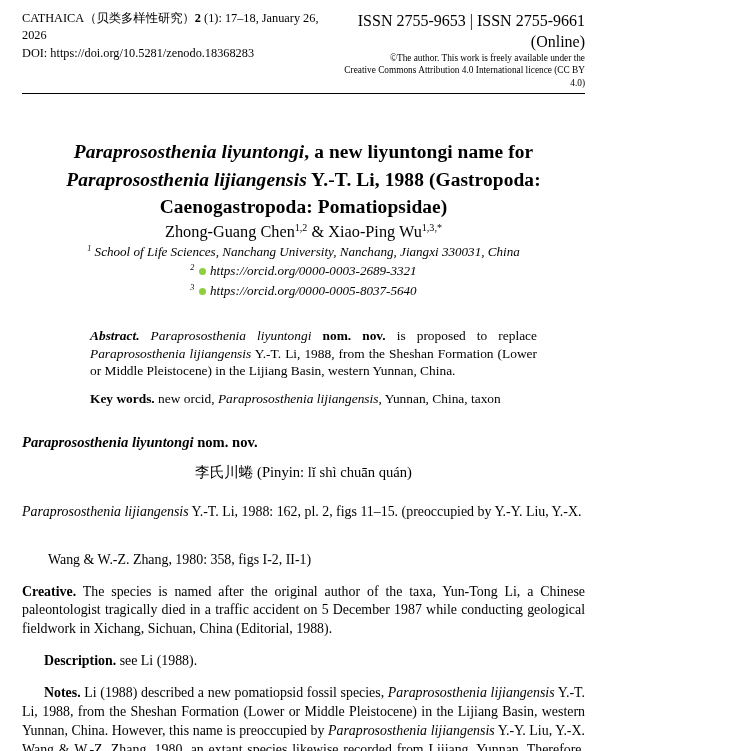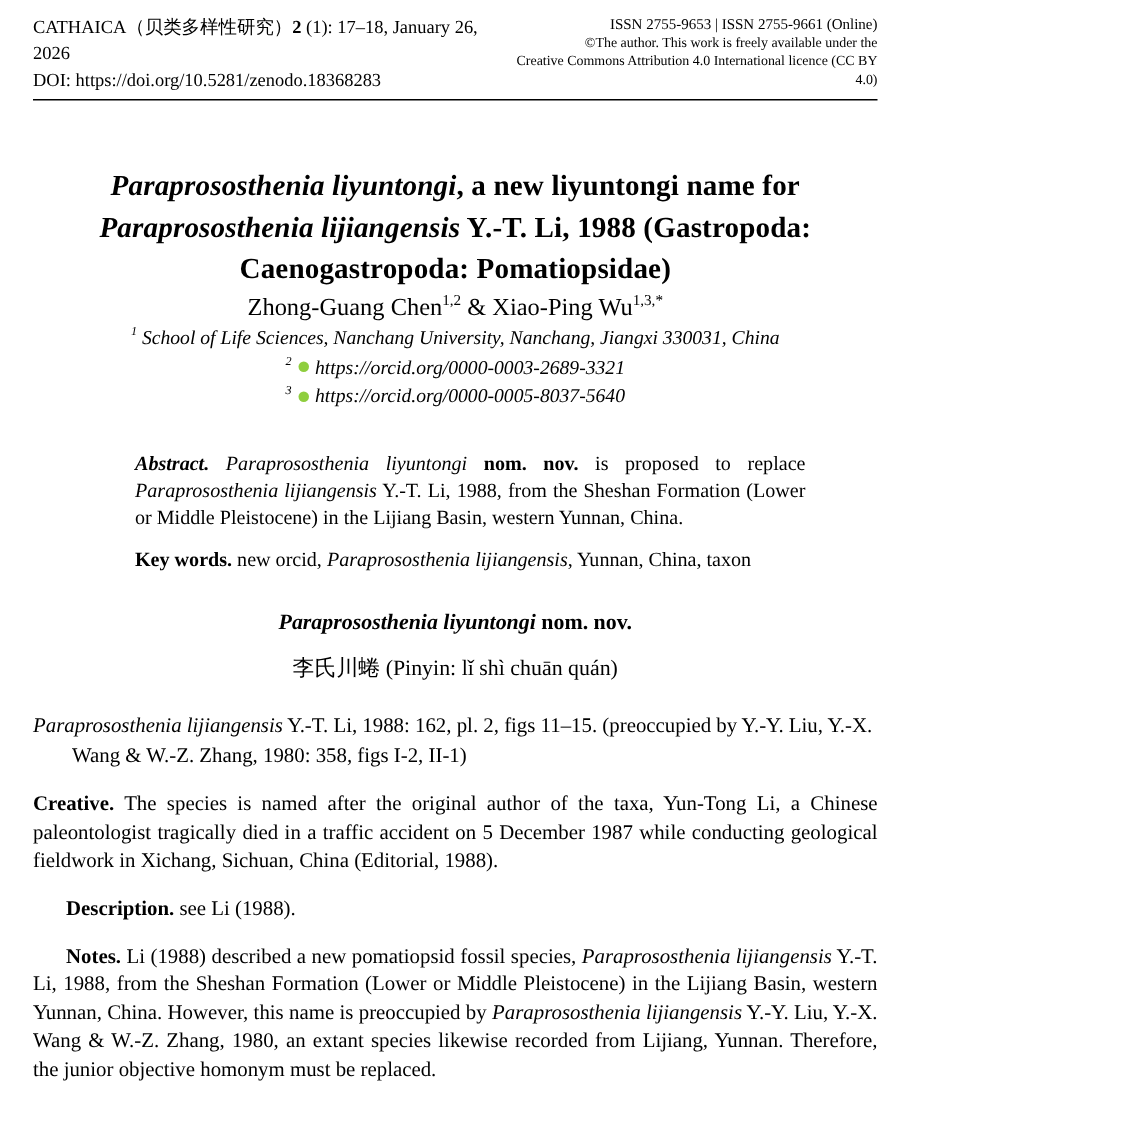--- a/index.html
+++ b/index.html
@@ -35,21 +35,21 @@
     line-height: 1.42;
     max-width: 56%;
   }
   .header-right {
     text-align: right;
     font-size: 11.2px;
     line-height: 1.32;
     max-width: 44%;
   }
   .header-right .issn {
-    font-size: 10px;
+    font-size: 16px;
   }
   .header-right .rights {
     font-size: 9.3px;
   }
   .bold { font-weight: bold; }
   .ital { font-style: italic; }
 
   
   .title {
     margin-top: 44px;
@@ -98,21 +98,21 @@
   }
   .keywords {
     margin: 10px 48px 0 68px;
     font-size: 13.4px;
     line-height: 1.33;
   }
 
   
   .nomnov {
     margin-top: 26px;
-    text-align: center;
+    text-align: left;
     font-size: 14.6px;
     font-weight: bold;
     font-style: italic;
   }
   .nomnov .roman { font-style: normal; }
   .chinese {
     margin-top: 12px;
     text-align: center;
     font-size: 14.6px;
     font-family: "DejaVu Sans", sans-serif;
@@ -123,20 +123,21 @@
   .synonymy {
     margin-top: 20px;
     font-size: 13.9px;
     line-height: 1.42;
     padding-left: 0;
     text-indent: 0;
   }
   .synonymy .cont {
     display: block;
     padding-left: 26px;
+    margin-top: 28px;
   }
 
   
   .para {
     margin-top: 13px;
     font-size: 13.9px;
     line-height: 1.36;
     text-align: justify;
   }
   .para.indent { text-indent: 22px; }

